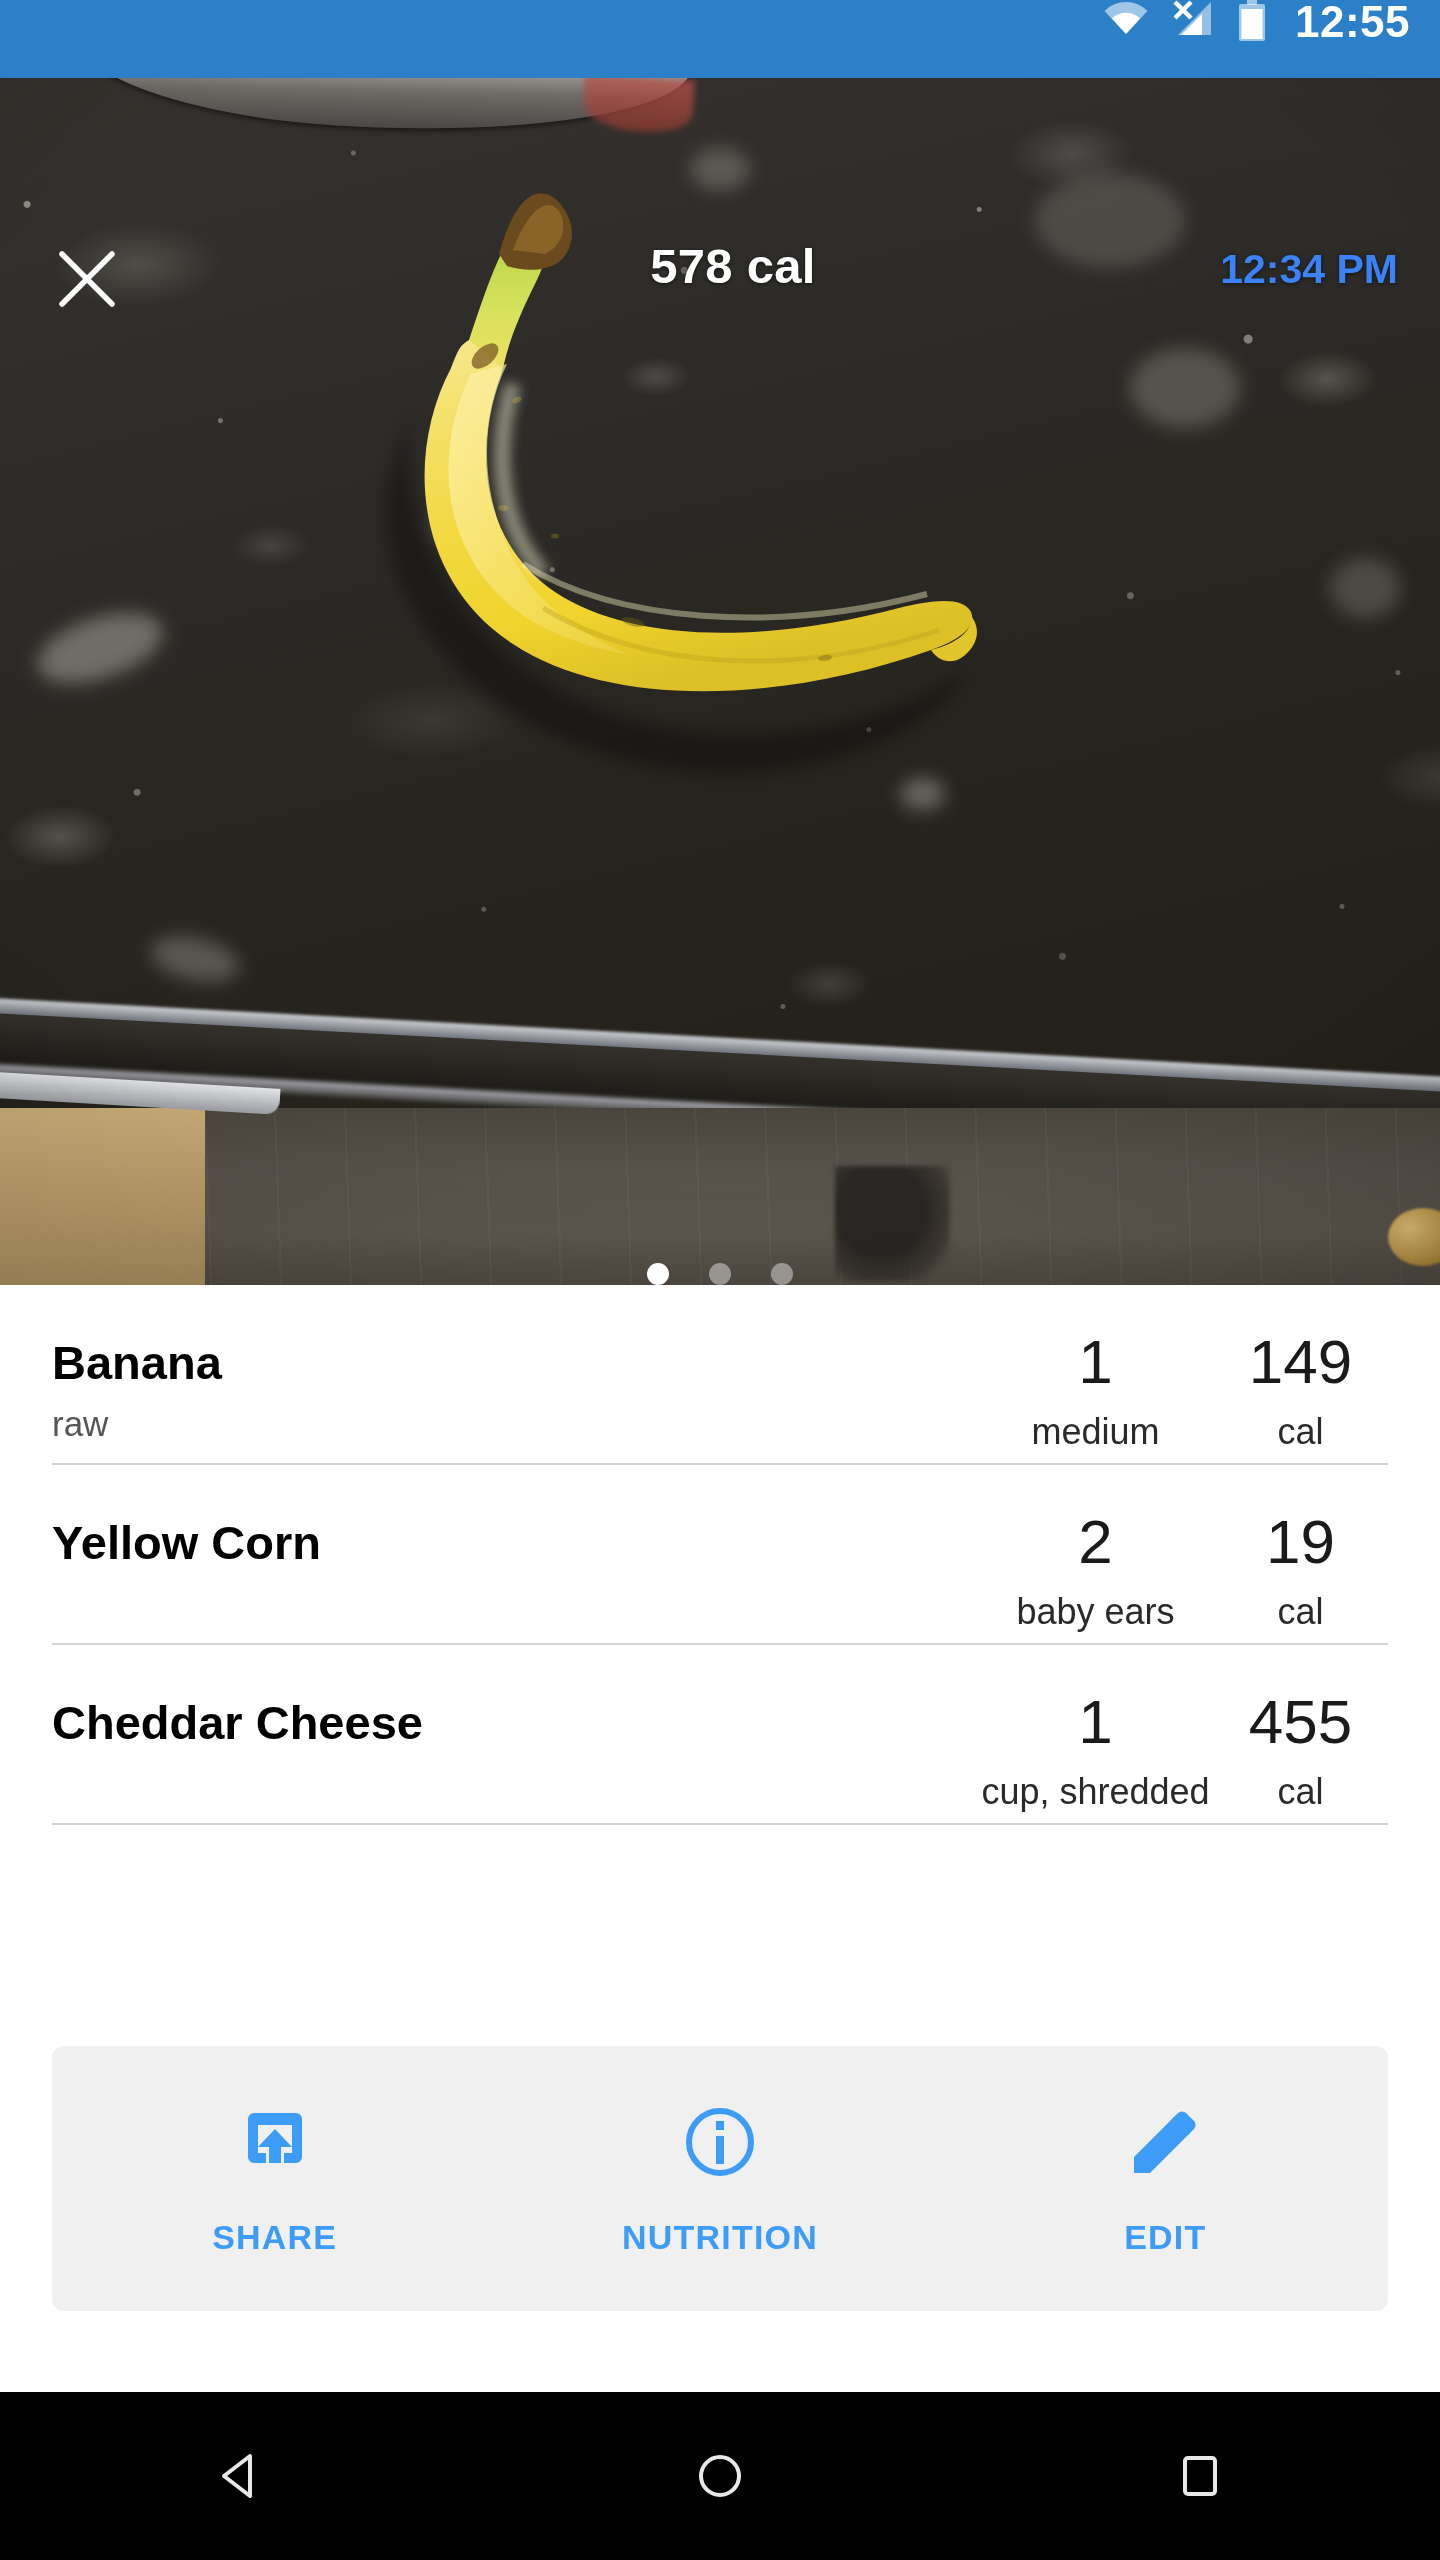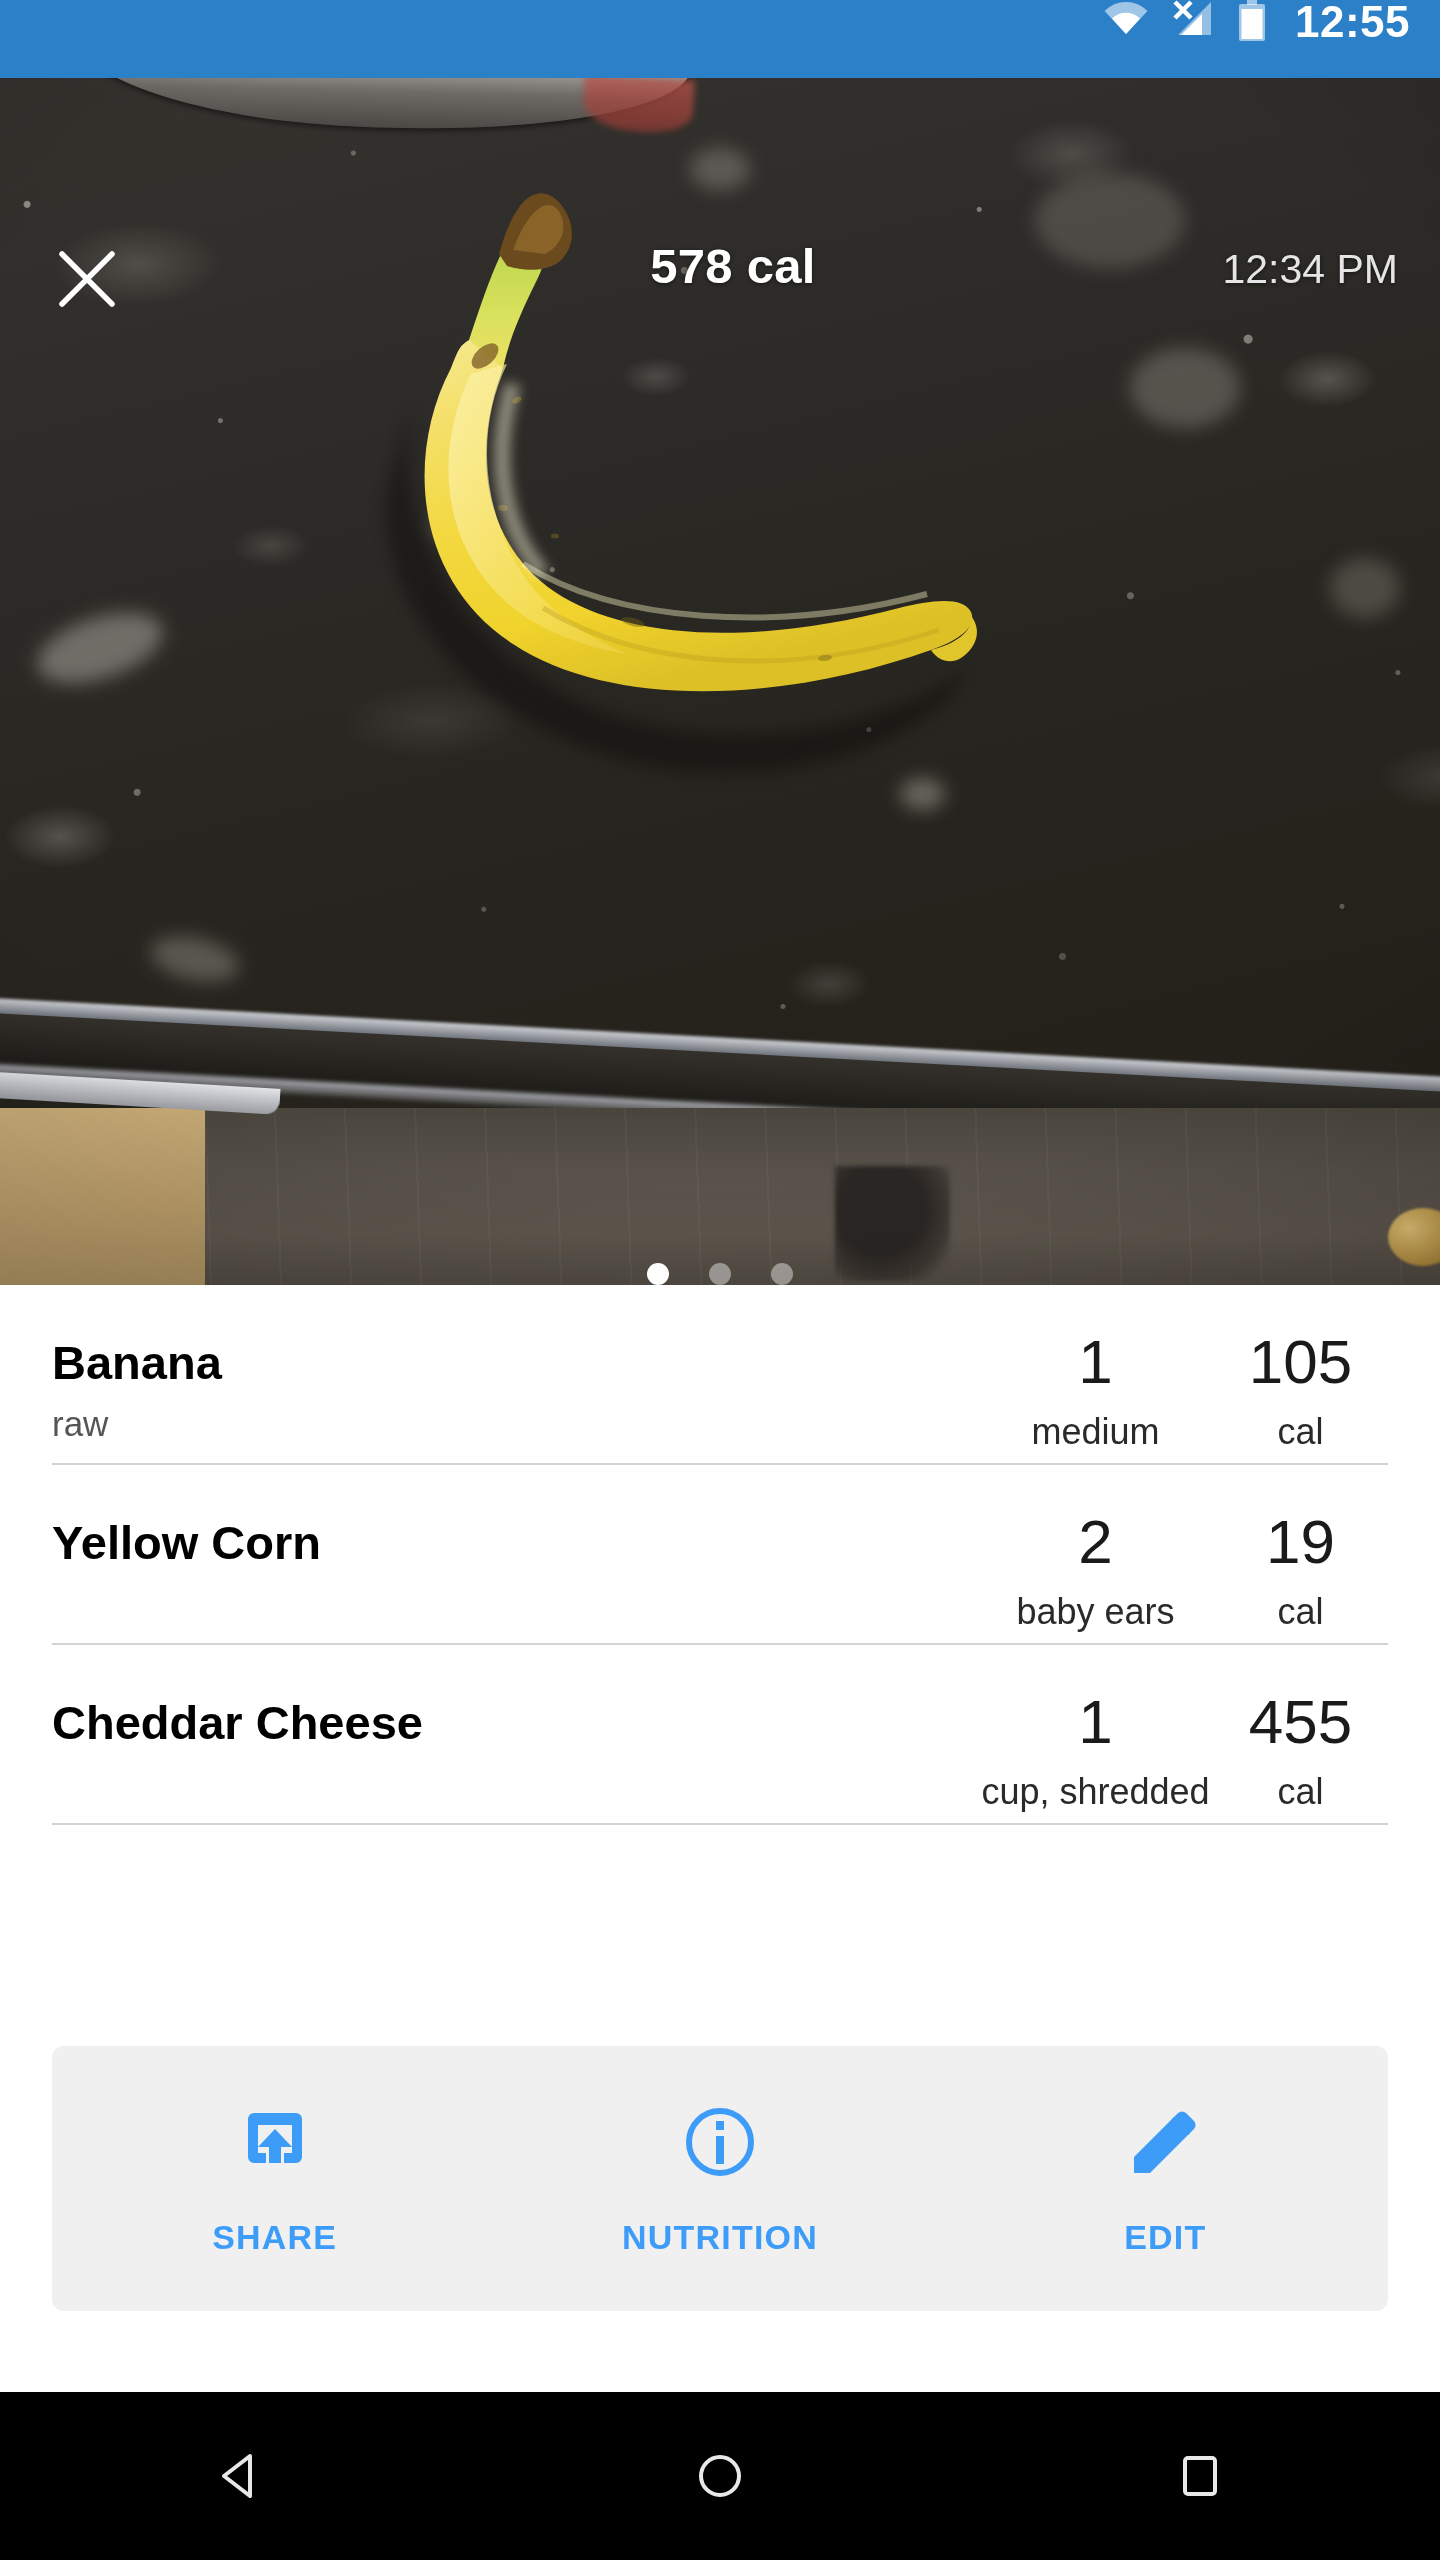--- a/index.html
+++ b/index.html
@@ -160,21 +160,21 @@
     display:flex; align-items:center; justify-content:center; cursor:pointer;
   }
   .cal-title {
     position:absolute; left:0; top:160px; width:1440px; text-align:center;
     color:#fff; font-size:49px; font-weight:bold; letter-spacing:.3px;
     text-shadow:0 1px 4px rgba(0,0,0,.55);
     margin-left:13px;
   }
   .ovl-time {
     position:absolute; right:42px; top:168px;
-    color:#e5e5e5; font-size:41px; font-weight:400;
+    color:#3b82f6; font-size:41px; font-weight:700;
     text-shadow:0 1px 4px rgba(0,0,0,.55);
   }
 
   
   .dots {
     position:absolute; left:0; top:1185px; width:1440px;
     display:flex; justify-content:center; gap:40px; z-index:6;
   }
   .dot { width:22px; height:22px; border-radius:50%; background:rgba(255,255,255,.42); }
   .dot.active { background:#ffffff; }
@@ -377,21 +377,21 @@
     <div class="row">
       <div class="row-main">
         <div class="food-name">Banana</div>
         <div class="food-desc">raw</div>
       </div>
       <div class="col qty">
         <div class="col-val">1</div>
         <div class="col-unit">medium</div>
       </div>
       <div class="col cals">
-        <div class="col-val">105</div>
+        <div class="col-val">149</div>
         <div class="col-unit">cal</div>
       </div>
       <div class="row-sep"></div>
     </div>
 
     <div class="row">
       <div class="row-main">
         <div class="food-name">Yellow Corn</div>
         <div class="food-desc"></div>
       </div>

